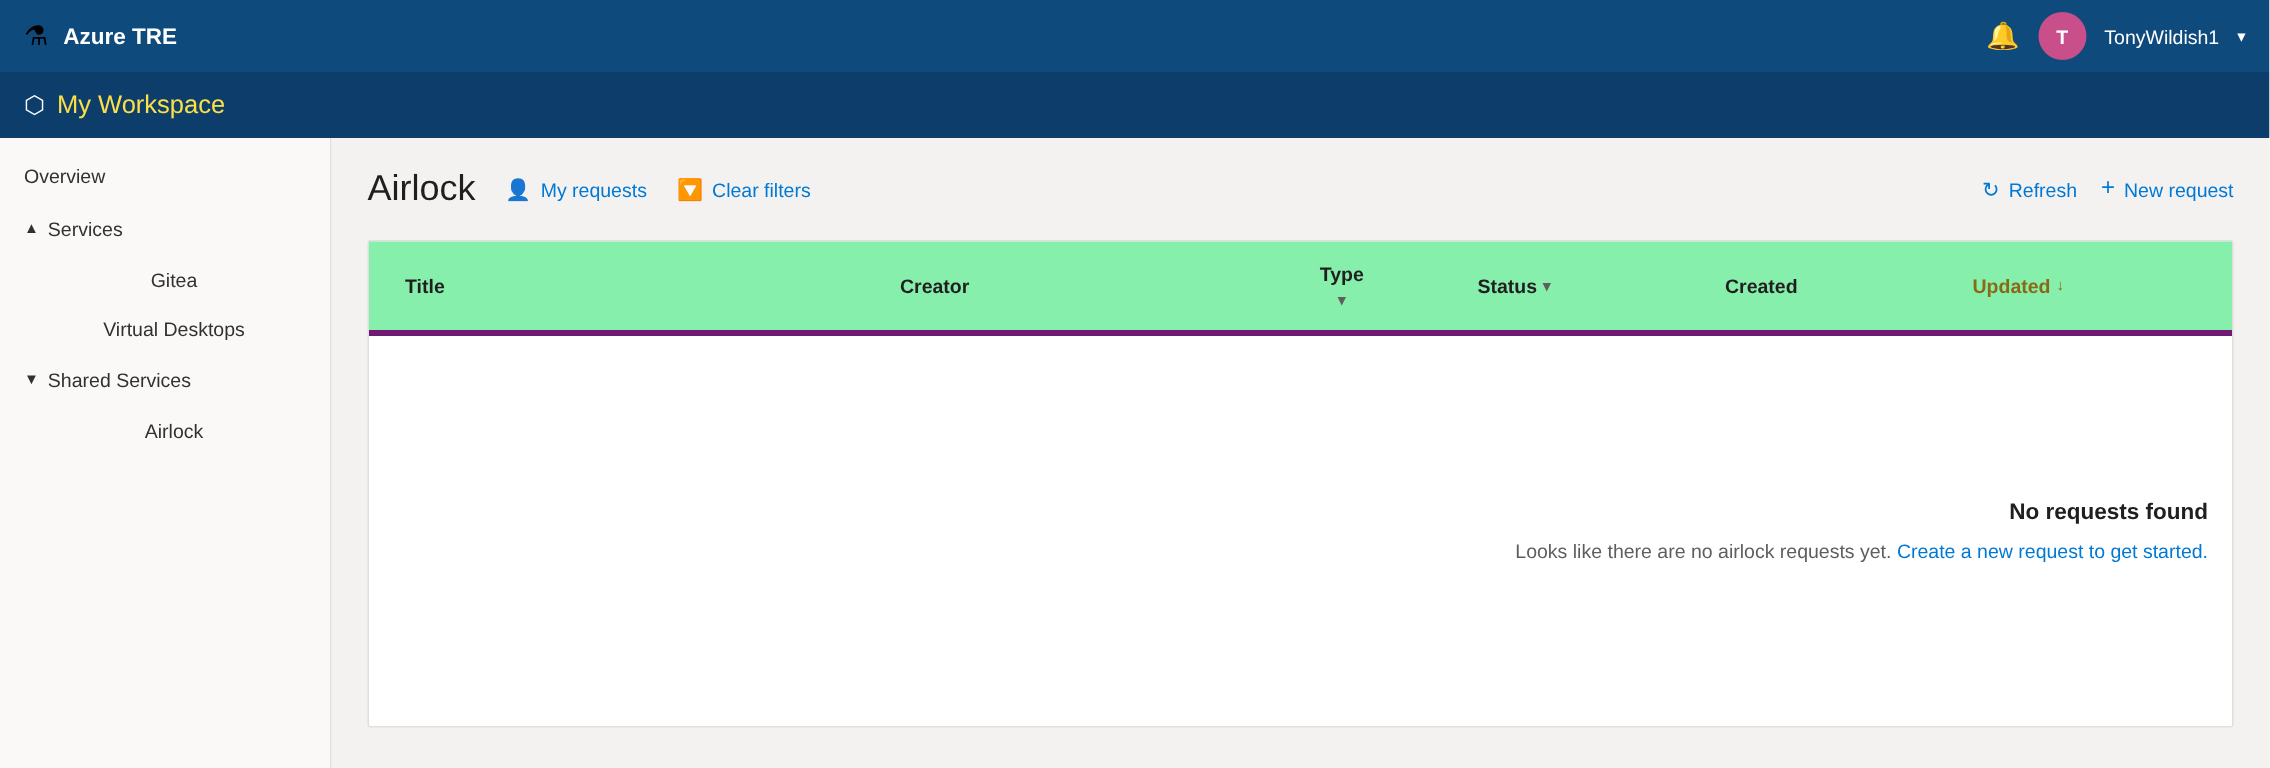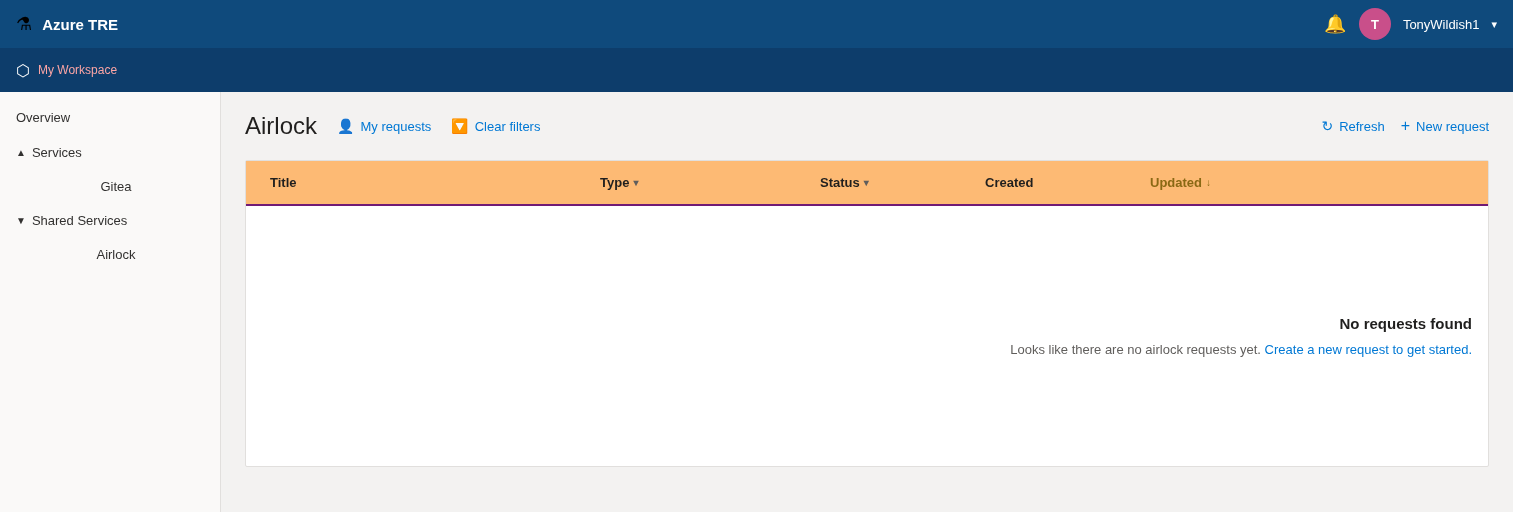--- a/index.html
+++ b/index.html
@@ -61,22 +61,22 @@
     
     .secondary-nav {
       background: #0d3d6b;
       height: 44px;
       display: flex;
       align-items: center;
       padding: 0 16px;
       gap: 8px;
     }
     .secondary-nav-item {
-      color: #fca5a5;
-      font-size: 12px;
+      color: #fde047;
+      font-size: 17px;
       display: flex;
       align-items: center;
       gap: 8px;
     }
 
     
     .layout {
       display: flex;
       height: calc(512px - 92px);
     }
@@ -174,22 +174,22 @@
     
     .table-container {
       background: white;
       border: 1px solid #e1dfdd;
       border-radius: 2px;
     }
     .table-header {
       display: grid;
       grid-template-columns: 3fr 2fr 1.5fr 1.5fr 1.5fr 1.5fr;
       padding: 0 16px;
-      border-bottom: 2px solid #701a75;
-      background: #fdba74;
+      border-bottom: 4px solid #701a75;
+      background: #86efac;
     }
     .table-header-cell {
       padding: 14px 8px;
       font-size: 13px;
       font-weight: 600;
       color: #201f1e;
       display: flex;
       align-items: center;
       gap: 4px;
     }
@@ -257,20 +257,23 @@
 
     <div class="sidebar-section-header">
       <span class="collapse-icon">▲</span>
       <span>Services</span>
     </div>
 
     <div class="sidebar-sub-item">
       <span>Gitea</span>
     </div>
 
+    <div class="sidebar-sub-item">
+      <span>Virtual Desktops</span>
+    </div>
 
     <div class="sidebar-section-header">
       <span class="collapse-icon">▼</span>
       <span>Shared Services</span>
     </div>
 
     <div class="sidebar-sub-item active">
       <span>Airlock</span>
     </div>
 
@@ -300,21 +303,24 @@
           <span>New request</span>
         </button>
       </div>
     </div>
 
     <div class="table-container">
       <div class="table-header">
         <div class="table-header-cell">
           <span>Title</span>
         </div>
-        <div class="table-header-cell" style="cursor:pointer;">
+        <div class="table-header-cell">
+          <span>Creator</span>
+        </div>
+        <div class="table-header-cell" style="cursor:pointer;flex-direction:column;">
           <span>Type</span>
           <span class="sort-icon">▾</span>
         </div>
         <div class="table-header-cell" style="cursor:pointer;">
           <span>Status</span>
           <span class="sort-icon">▾</span>
         </div>
         <div class="table-header-cell">
           <span>Created</span>
         </div>

